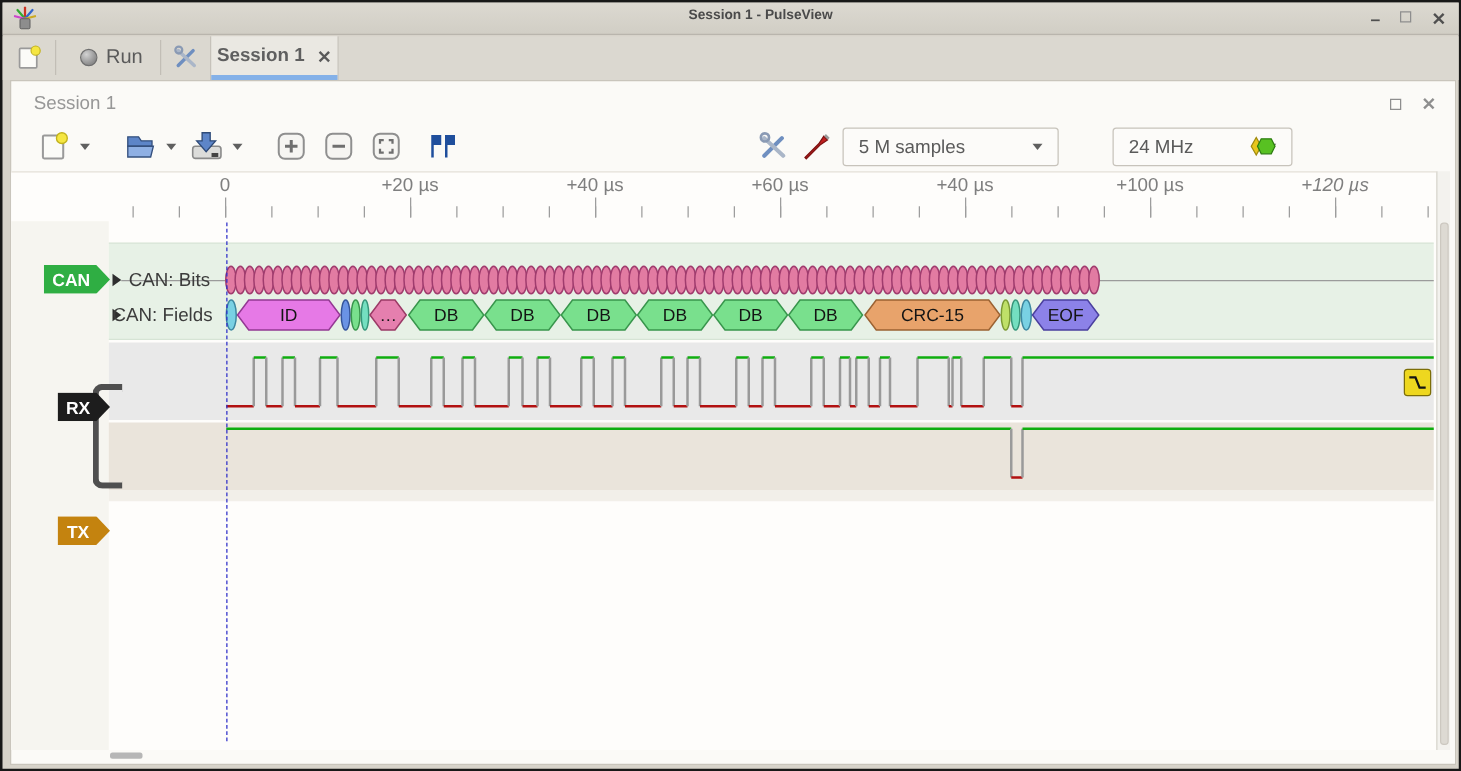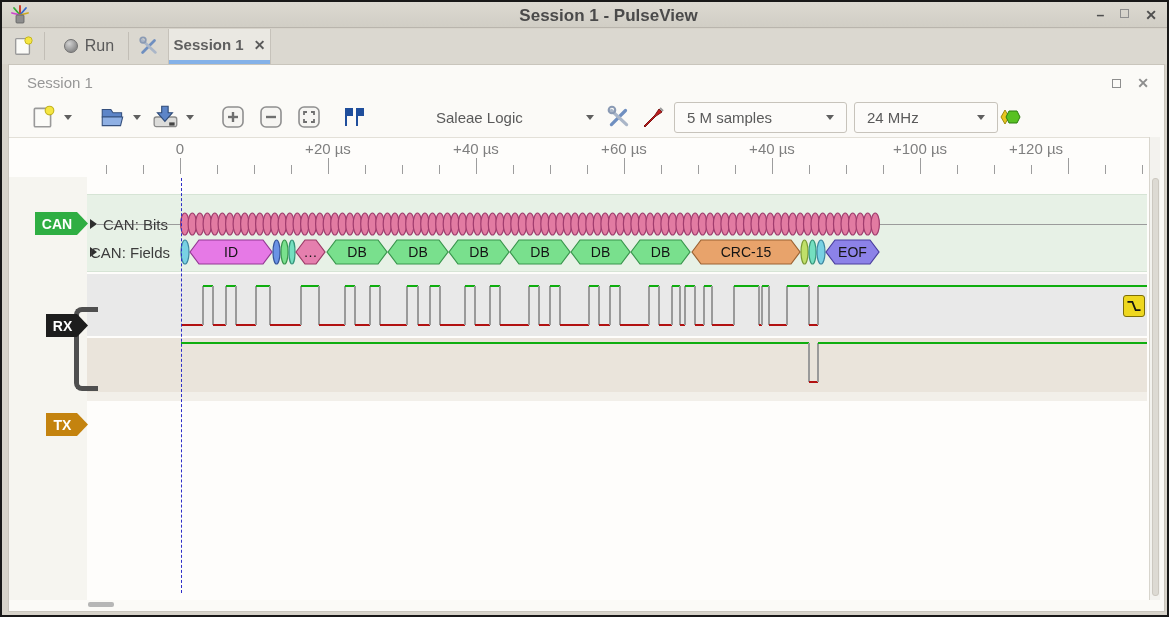--- a/index.html
+++ b/index.html
@@ -6,21 +6,21 @@
   *{box-sizing:border-box;}
   .window{
     position:relative;width:1169px;height:617px;margin:0 auto;
     background:#d7d3ca;border:2px solid #181818;overflow:hidden;
     font-family:"Liberation Sans", sans-serif;color:#4a4a4a;
   }
   
   .titlebar{position:absolute;left:0;top:0;width:100%;height:26px;
     background:linear-gradient(#dcd9d1,#d1cec5);border-bottom:1px solid #b9b5ad;}
   .titlebar .title{position:absolute;left:0;right:0;top:4px;text-align:center;
-    font-size:17px;font-weight:bold;color:#4a4a4a;padding-left:48px;}
+    font-size:11px;font-weight:bold;color:#4a4a4a;padding-left:48px;}
   .win-controls{position:absolute;right:10px;top:3px;display:flex;gap:16px;
     font-size:14px;color:#4f4f4f;font-weight:bold;}
   .win-controls span{cursor:default;line-height:20px;}
   .logo{position:absolute;left:8px;top:3px;width:20px;height:20px;}
   
   .main-toolbar{position:absolute;left:0;top:27px;width:100%;height:35px;background:#dbd8d0;}
   .mt-sep{position:absolute;top:3px;width:1px;height:28px;background:#c2beb6;}
   .mt-btn{position:absolute;top:3px;height:28px;display:flex;align-items:center;
     justify-content:center;cursor:default;}
   .run-btn{left:52px;width:70px;gap:7px;font-size:16px;color:#5a5a5a;}
@@ -195,44 +195,40 @@
       <path d="M7 10 V7 h3 M14 7 h3 v3 M17 14 v3 h-3 M10 17 H7 v-3" fill="none" stroke="#6f6f6f" stroke-width="1.8"></path>
     </svg>
   </div>
   <div class="st-btn icon-btn" style="left:338px">
     <svg width="26" height="26" viewBox="0 0 26 26">
       <path d="M5 4 h8 v8 h-6 v10 h-2 z" fill="#1f4e9c"></path>
       <path d="M16 4 h8 v8 h-6 v10 h-2 z" fill="#1f4e9c"></path>
     </svg>
   </div>
 
-  <div class="device-select">
-    <span style="padding-left:8px">Saleae Logic</span>
-    <span class="arr"></span>
-  </div>
 
   <div class="st-btn icon-btn" style="left:604px">
     <svg width="26" height="26" viewBox="0 0 24 24">
       <line x1="5" y1="19" x2="18" y2="6" stroke="#6f8fc0" stroke-width="3" stroke-linecap="round"></line>
       <line x1="5" y1="6" x2="19" y2="19" stroke="#aab6c8" stroke-width="3" stroke-linecap="round"></line>
       <circle cx="5.5" cy="5.5" r="3" fill="none" stroke="#8a9ab4" stroke-width="2"></circle>
     </svg>
   </div>
   <div class="st-btn icon-btn" style="left:638px">
     <svg width="26" height="26" viewBox="0 0 26 26">
       <path d="M4 22 L15 11 l4 -6 3 3 -6 4 -11 11 z" fill="#c01f1f" stroke="#7e1212" stroke-width="1"></path>
       <line x1="20" y1="4" x2="23" y2="7" stroke="#9a9a9a" stroke-width="2"></line>
     </svg>
   </div>
 
   <div class="combo" style="left:672px;width:173px;">
     <span>5 M samples</span>
     <span class="arr"></span>
   </div>
-  <div class="combo" style="left:852px;width:144px;">
+  <div class="combo" style="left:888px;width:144px;">
     <span>24 MHz</span>
     <span class="arr"></span>
   </div>
 
   <div class="st-btn icon-btn" style="left:994px">
     <svg width="28" height="26" viewBox="0 0 28 24">
       <polygon points="5,12 9,5 13,12 9,19" fill="#e8c61e" stroke="#a08a10"></polygon>
       <polygon points="13,6 21,6 24,12 21,18 13,18 10,12" fill="#58c122" stroke="#2d7d10"></polygon>
     </svg>
   </div>
@@ -522,14 +518,14 @@
     <div class="ruler-label" style="left: 326px;">+20 µs</div>
     <div class="tick major" style="left: 474px;"></div>
     <div class="ruler-label" style="left: 474px;">+40 µs</div>
     <div class="tick major" style="left: 622px;"></div>
     <div class="ruler-label" style="left: 622px;">+60 µs</div>
     <div class="tick major" style="left: 770px;"></div>
     <div class="ruler-label" style="left: 770px;">+40 µs</div>
     <div class="tick major" style="left: 918px;"></div>
     <div class="ruler-label" style="left: 918px;">+100 µs</div>
     <div class="tick major" style="left: 1066px;"></div>
-    <div class="ruler-label" style="left: 1034px;">+120 µs</div>
+    <div class="ruler-label" style="left: 1066px; font-style: italic;">+120 µs</div>
   </div>
 
 </body></html>

